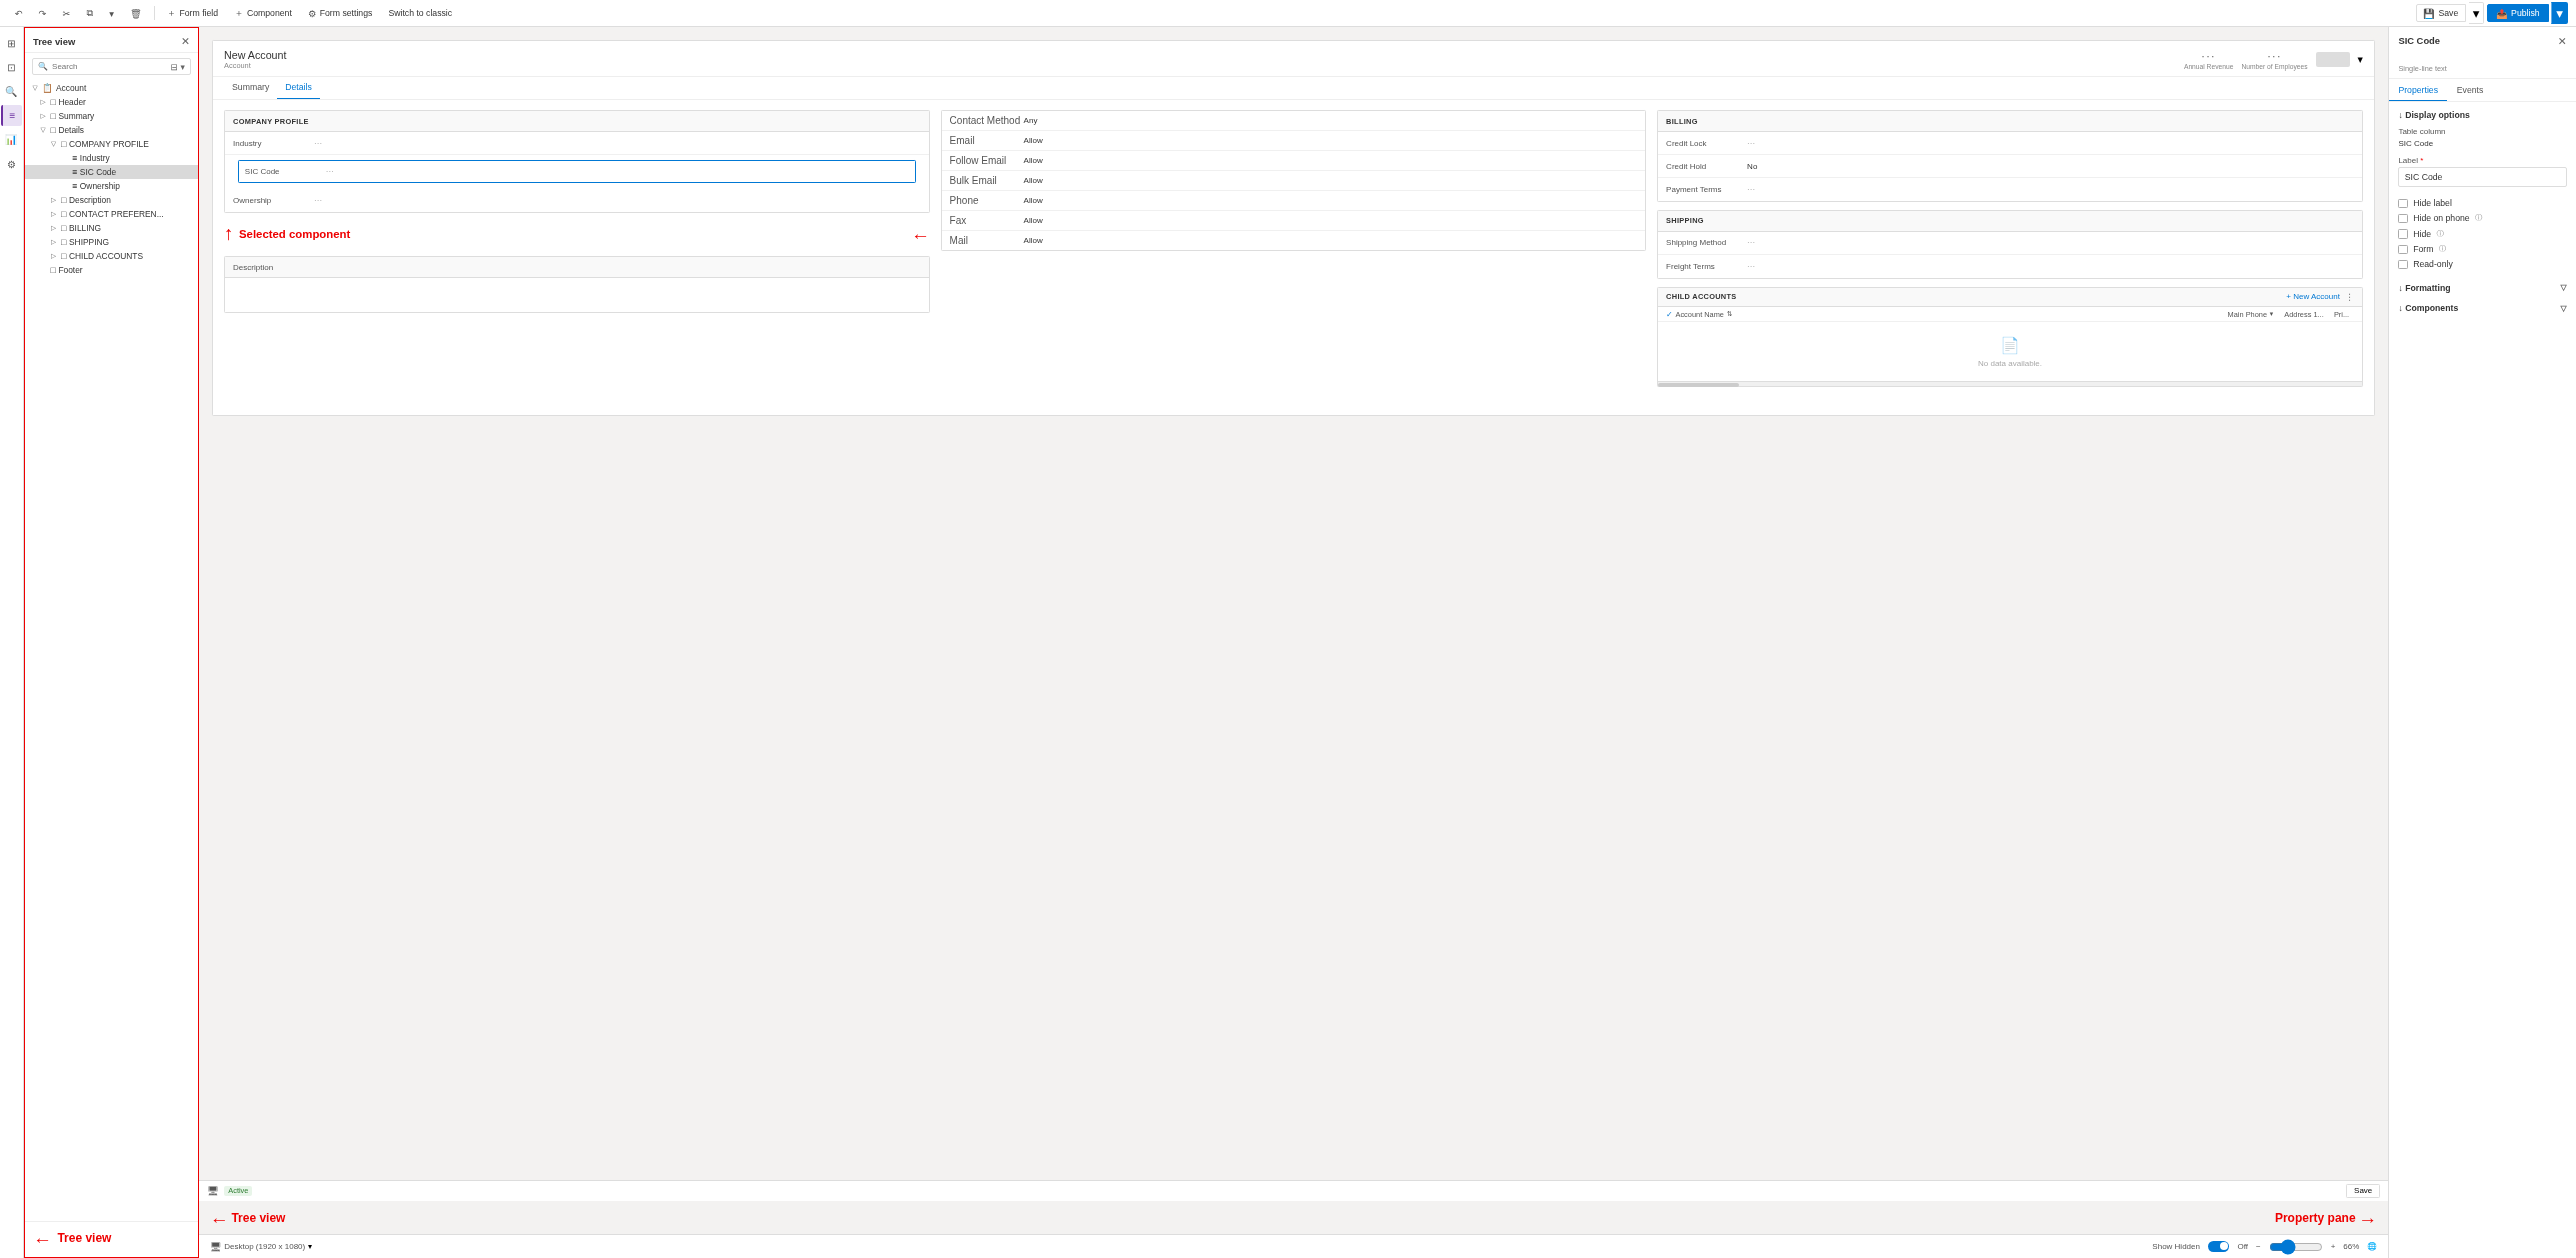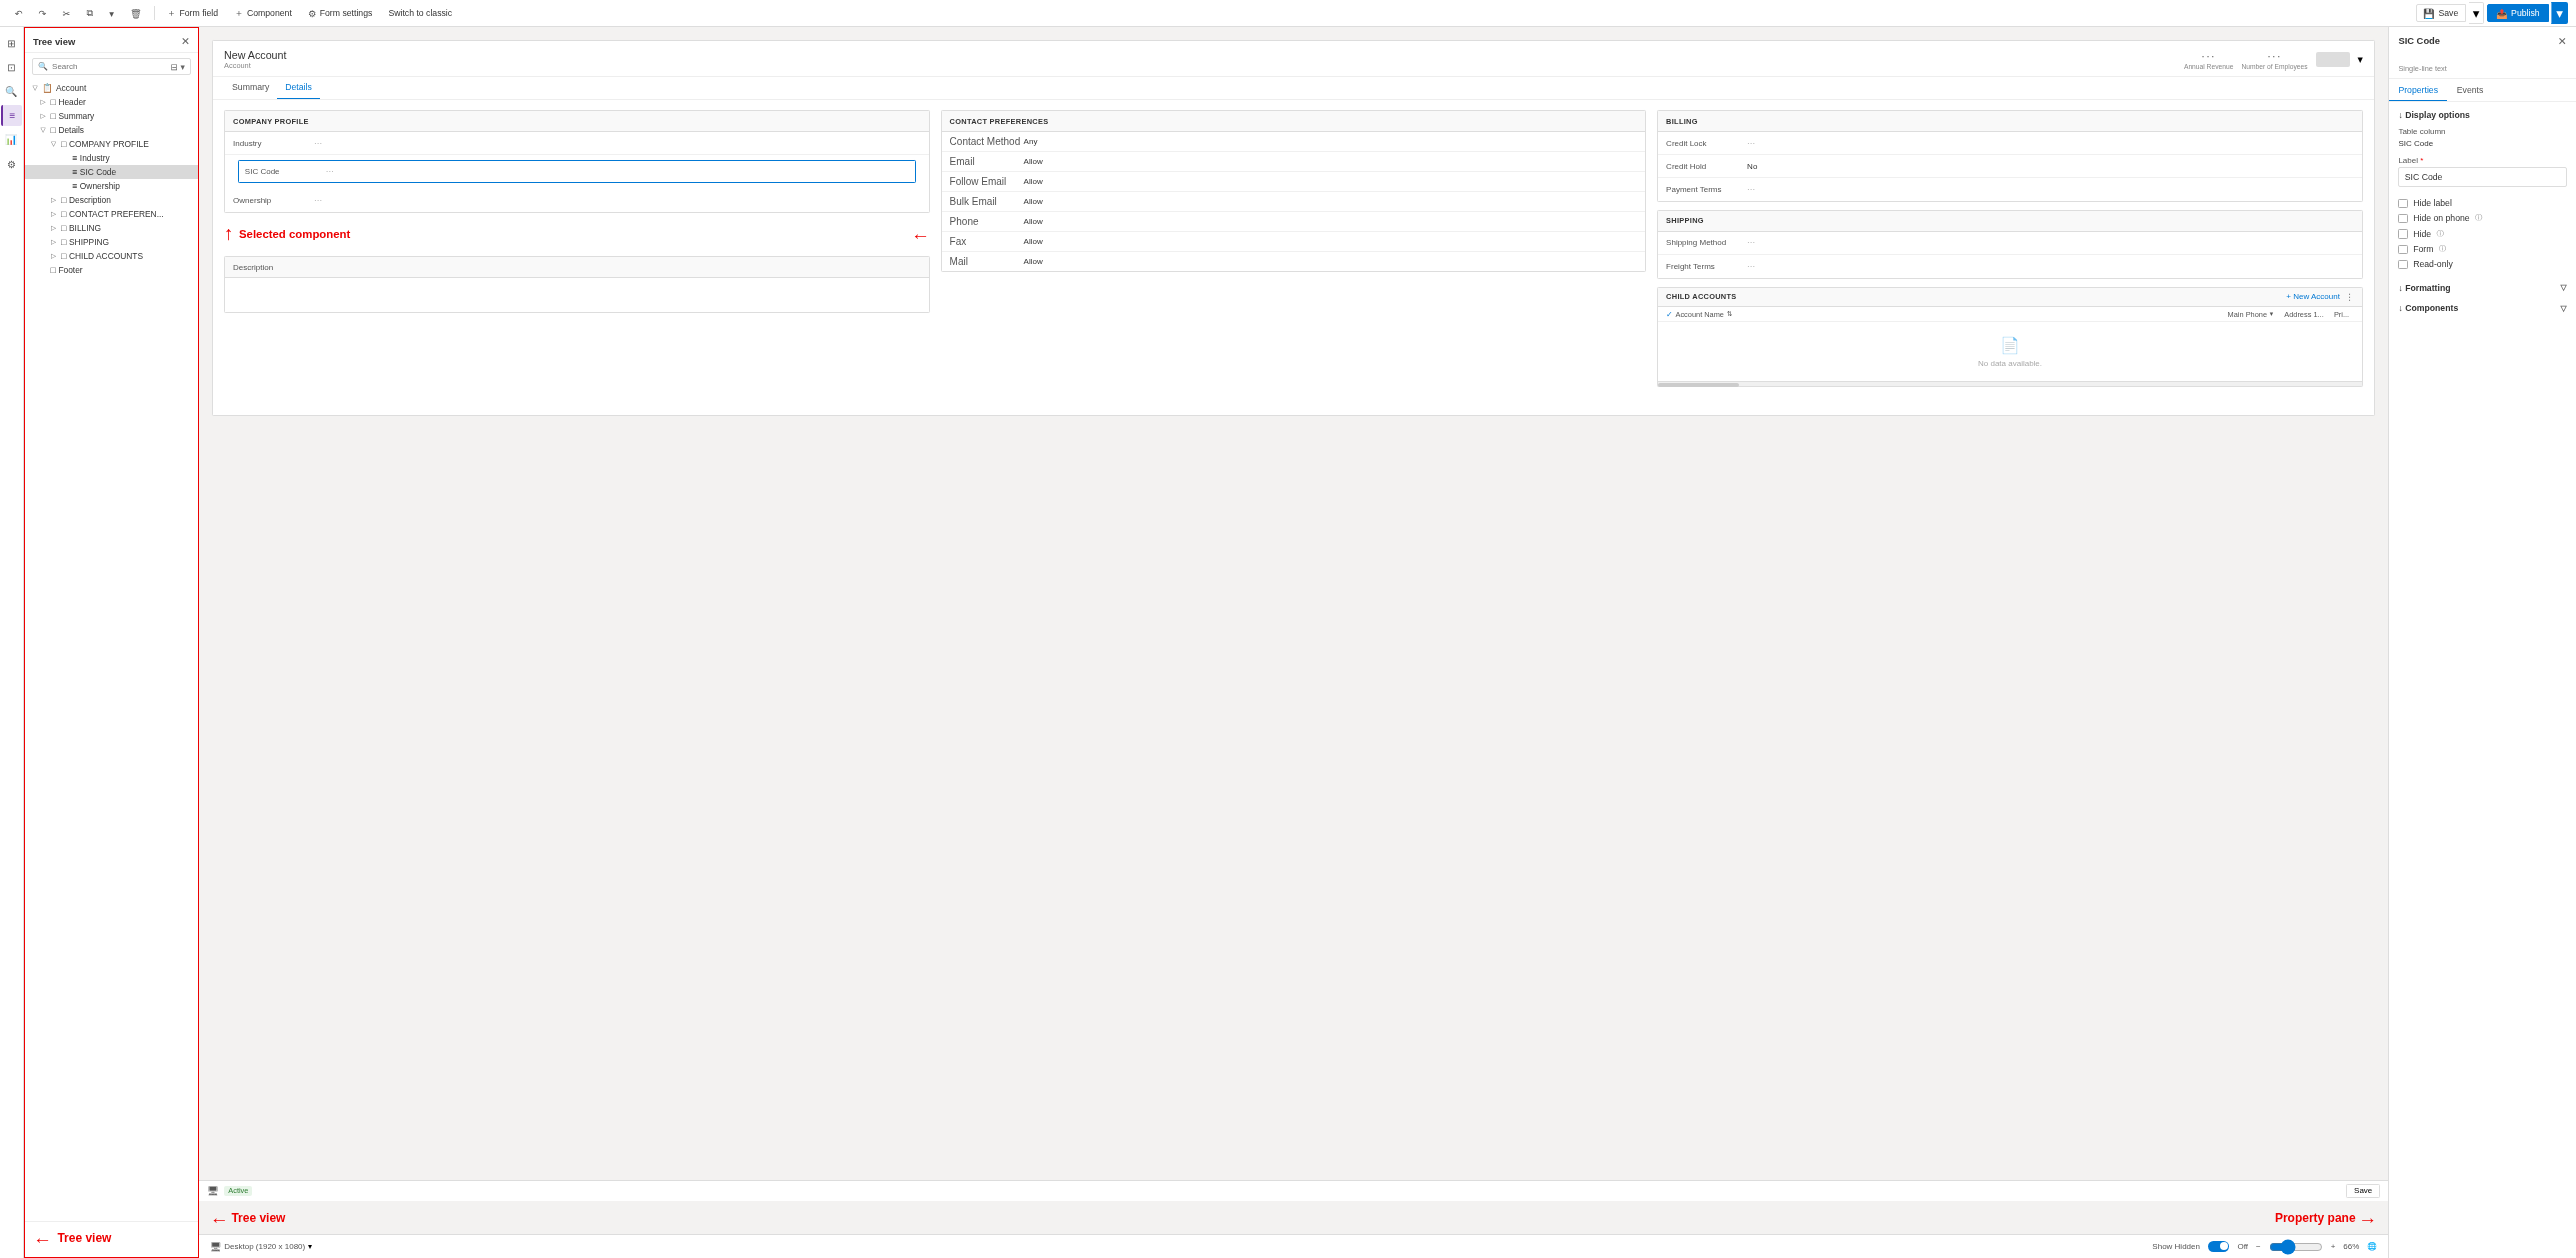--- a/index.html
+++ b/index.html
@@ -445,21 +445,20 @@
             <div class="desc-section">
               <div class="desc-header">
                 <span>Description</span>
               </div>
               <div class="desc-body"></div>
             </div>
           </div>
 
           <div class="form-col">
             <div class="form-section">
-              <div class="form-section-header">CONTACT PREFERENCES</div>
               <div class="contact-pref-row">
                 <span class="contact-pref-label">Contact Method</span>
                 <span class="contact-pref-value">Any</span>
               </div>
               <div class="contact-pref-row">
                 <span class="contact-pref-label">Email</span>
                 <span class="contact-pref-value">Allow</span>
               </div>
               <div class="contact-pref-row">
                 <span class="contact-pref-label">Follow Email</span>

